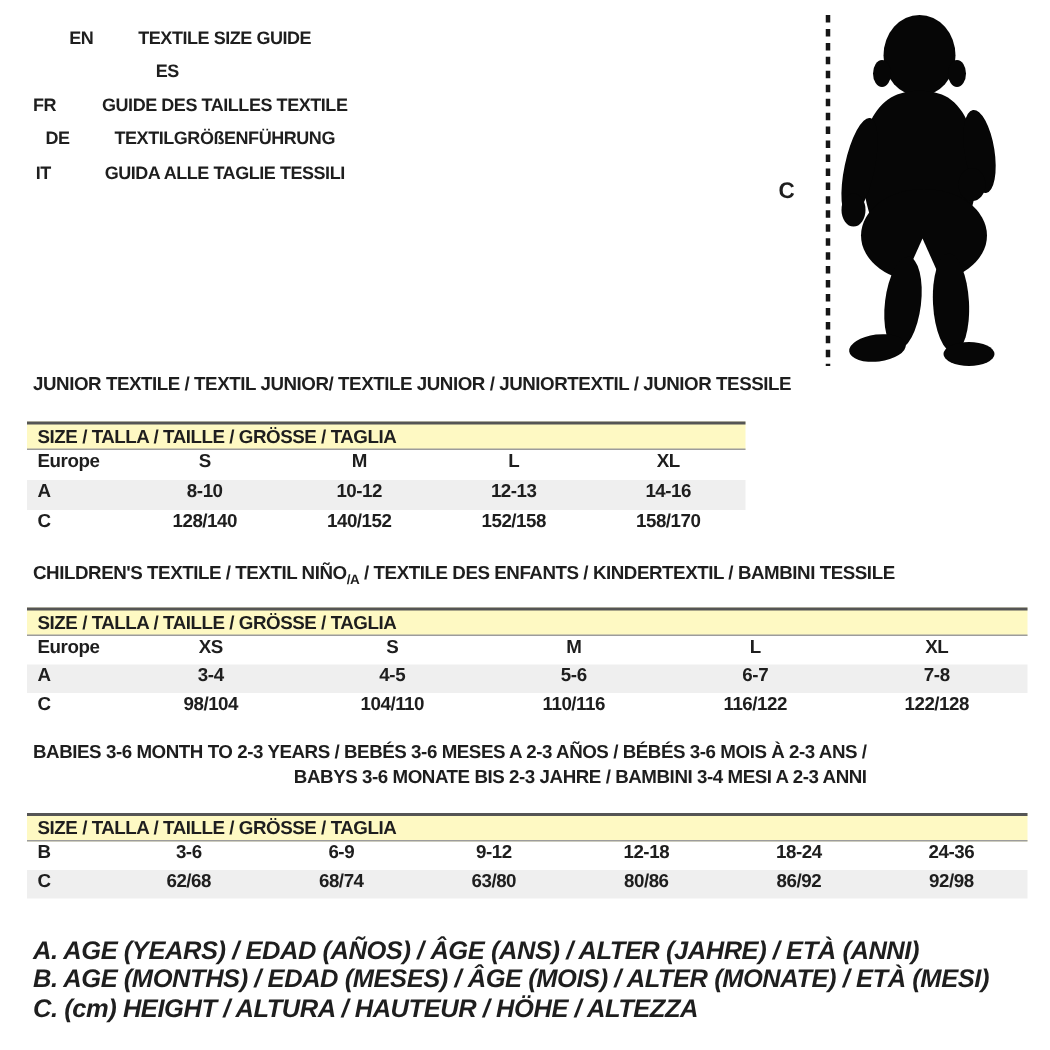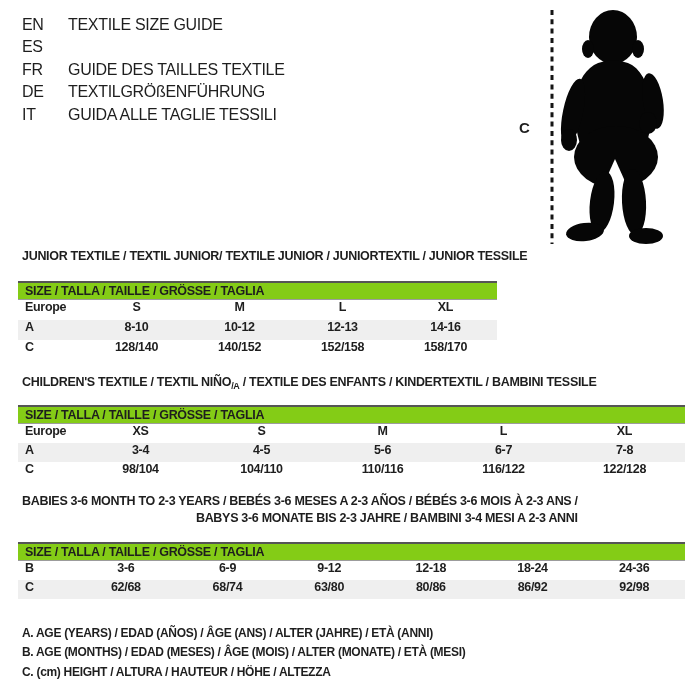--- a/index.html
+++ b/index.html
@@ -5,52 +5,52 @@
   html,body{margin:0;padding:0;}
   body{
     width:700px;height:700px;background:#ffffff;position:relative;overflow:hidden;
     font-family:"Liberation Sans","DejaVu Sans",sans-serif;
     color:#1e1e1e;-webkit-font-smoothing:antialiased;letter-spacing:-0.3px;
   }
   .abs{position:absolute;}
 
   
   .lang{left:22px;top:14px;}
-  .lang-row{display:flex;line-height:22.4px;font-size:16px;font-weight:400;}
+  .lang-row{display:flex;line-height:22.4px;font-size:12px;font-weight:700;justify-content:center;}
   .lang-code{width:46px;}
 
   
   .dash-line{left:550px;top:10px;}
   .measure-c{left:519px;top:119px;font-size:15px;font-weight:700;}
   .baby{left:556px;top:9px;}
 
   
   .sec-title{left:22px;font-size:12.5px;font-weight:700;white-space:nowrap;text-align:right;}
   .sec-title .subsc{font-size:9px;vertical-align:-3px;}
   .babies-title{line-height:17px;white-space:nowrap;}
 
   
   .sizetable{left:18px;}
   .t-bar{
-    background:#84cc16;border-top:2px solid #555555;border-bottom:1px solid #9c9c9c;
+    background:#fef9c3;border-top:2px solid #555555;border-bottom:1px solid #9c9c9c;
     height:16px;line-height:16px;padding-left:7px;font-size:12.5px;font-weight:700;
     box-sizing:content-box;
   }
   .t-row{display:flex;align-items:flex-start;font-size:12.5px;font-weight:700;}
   .t-row.shaded{background:#efefef;}
   .t-label{padding-left:7px;box-sizing:border-box;}
   .t1 .t-label{width:67px;}
   .t2 .t-label{width:62px;}
   .t3 .t-label{width:57px;}
   .t1 .t-row{height:20px;}
   .t2 .t-row,.t3 .t-row{height:19px;}
   .t-cell{flex:1;text-align:center;}
 
   
-  .legend{left:22px;top:624px;font-size:12px;font-weight:700;line-height:19.3px;white-space:nowrap;}
+  .legend{left:22px;top:624px;font-size:17px;font-weight:700;line-height:19.3px;white-space:nowrap;font-style:italic;}
 </style>
 </head>
 <body>
 
 <div class="abs lang">
   <div class="lang-row">
     <span class="lang-code">EN</span>
     <span>TEXTILE SIZE GUIDE</span>
   </div>
   <div class="lang-row">

